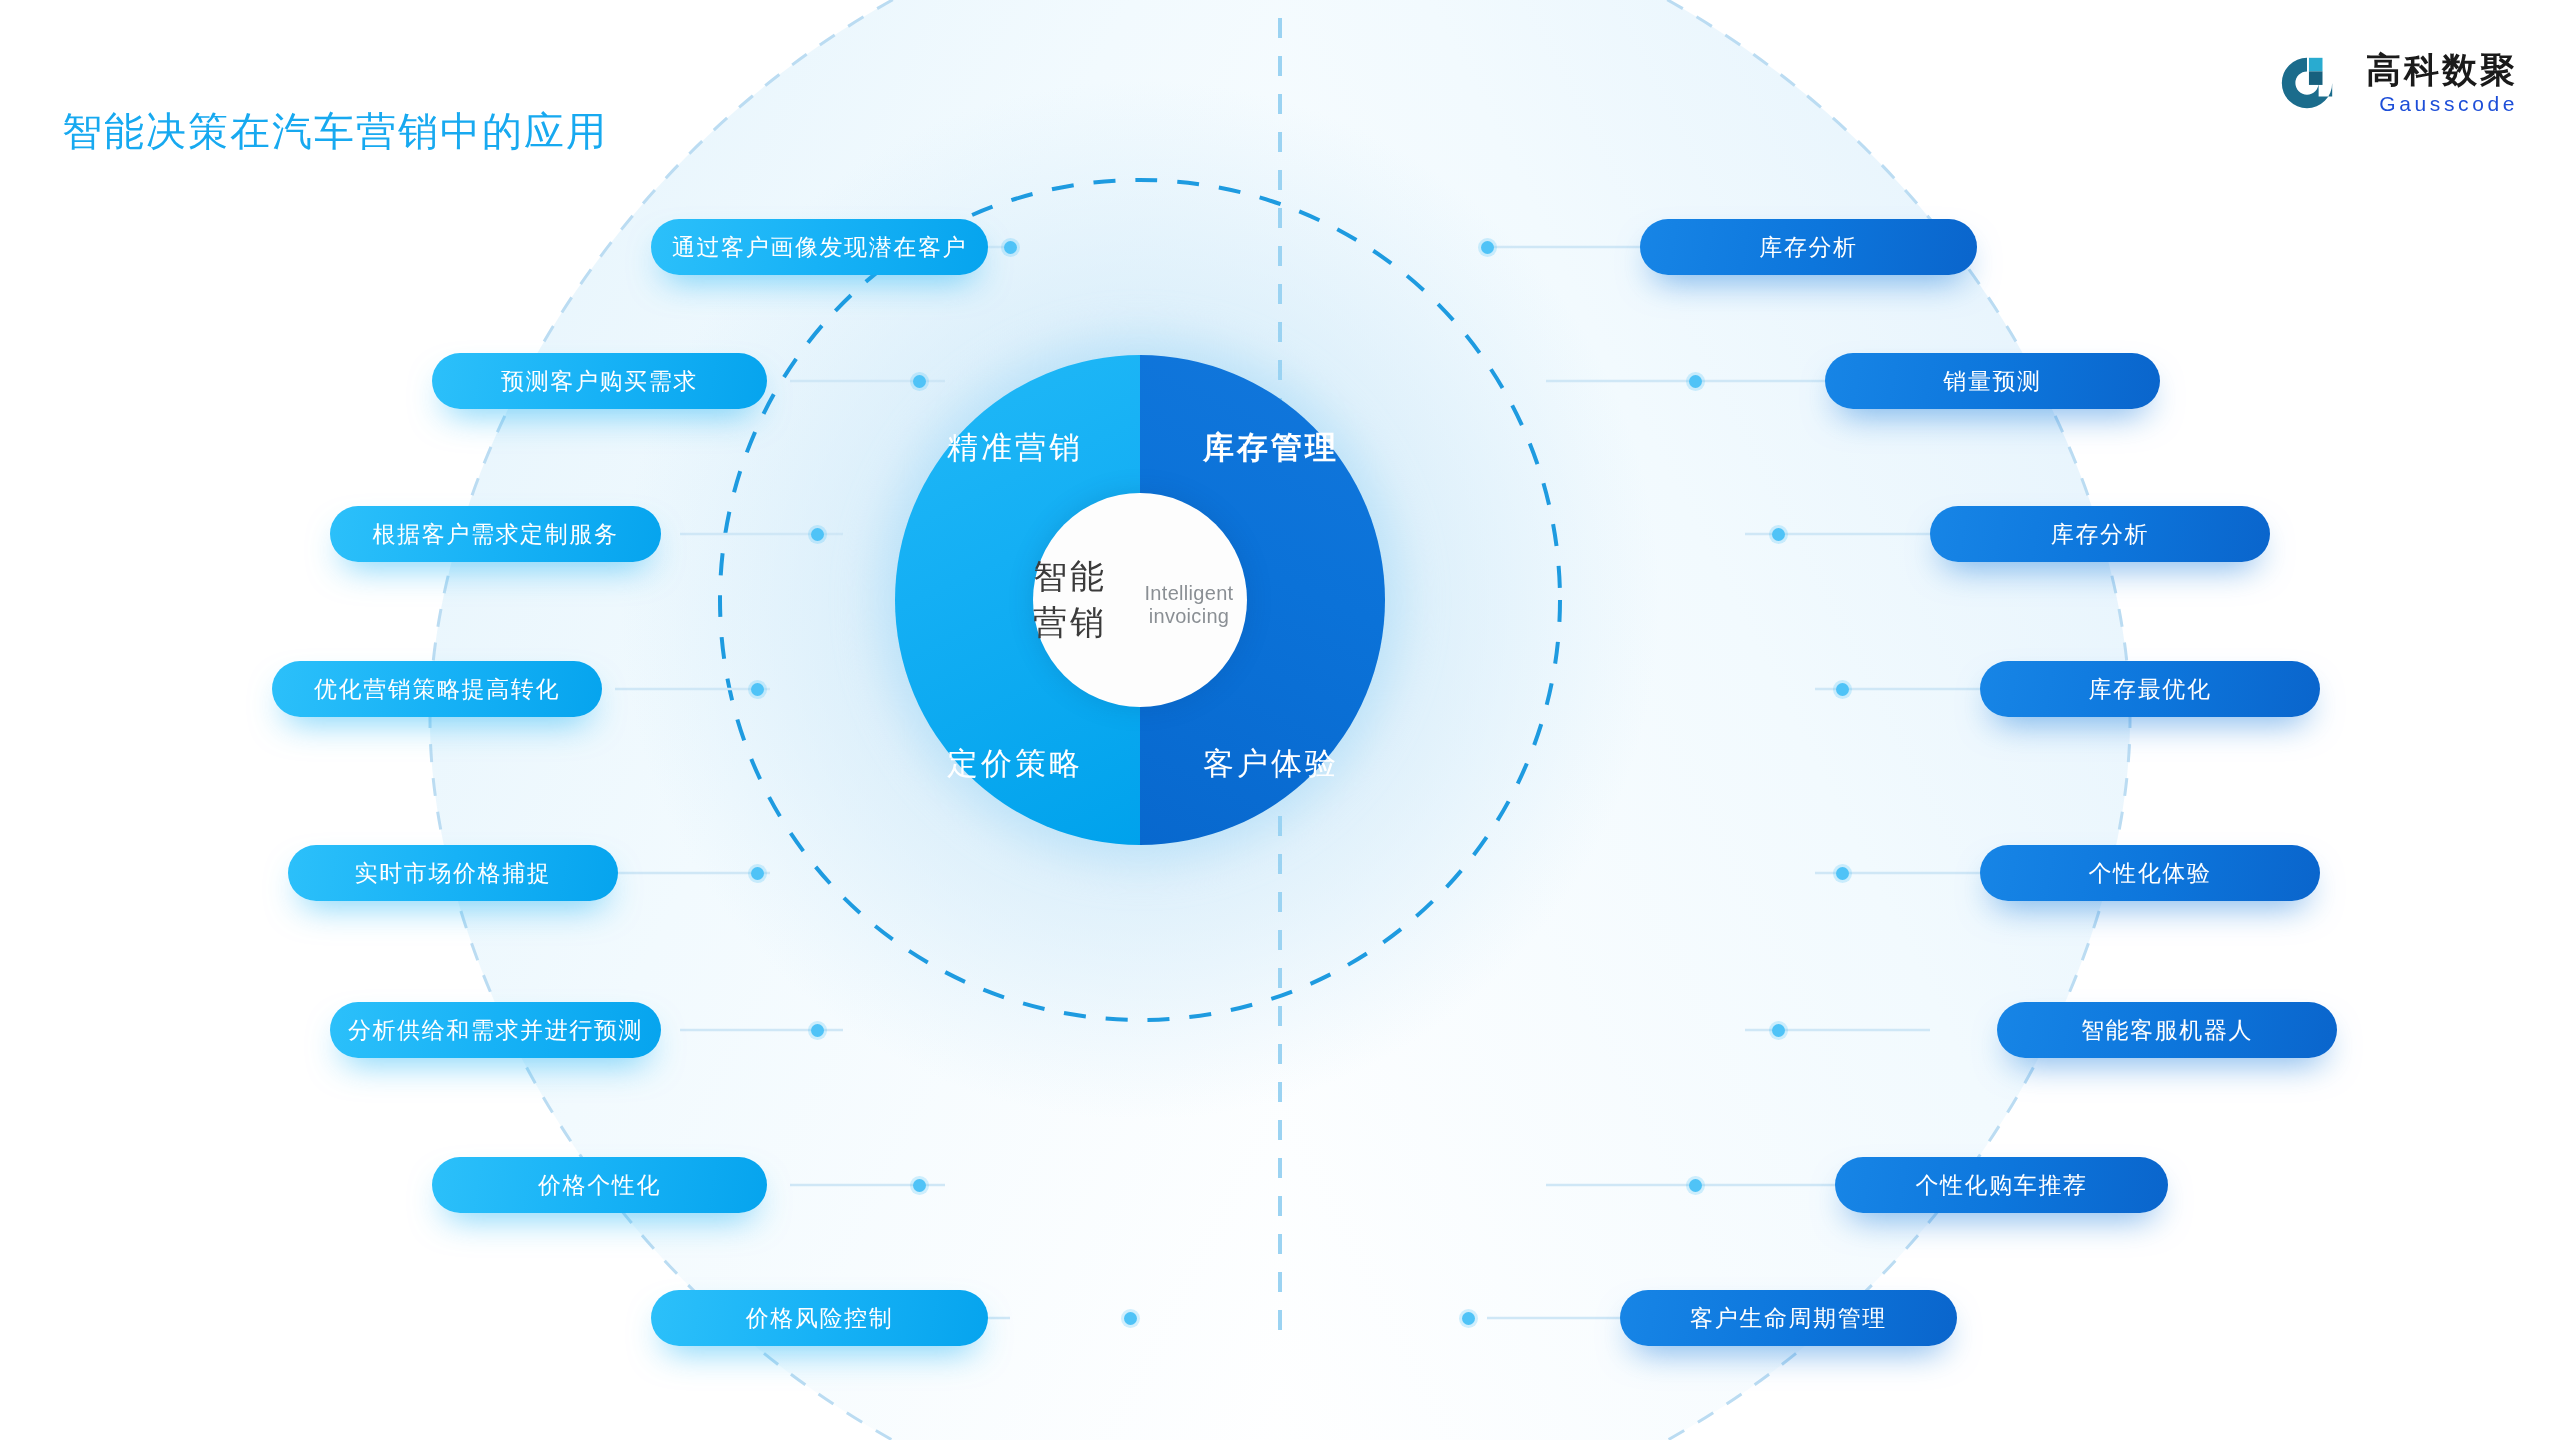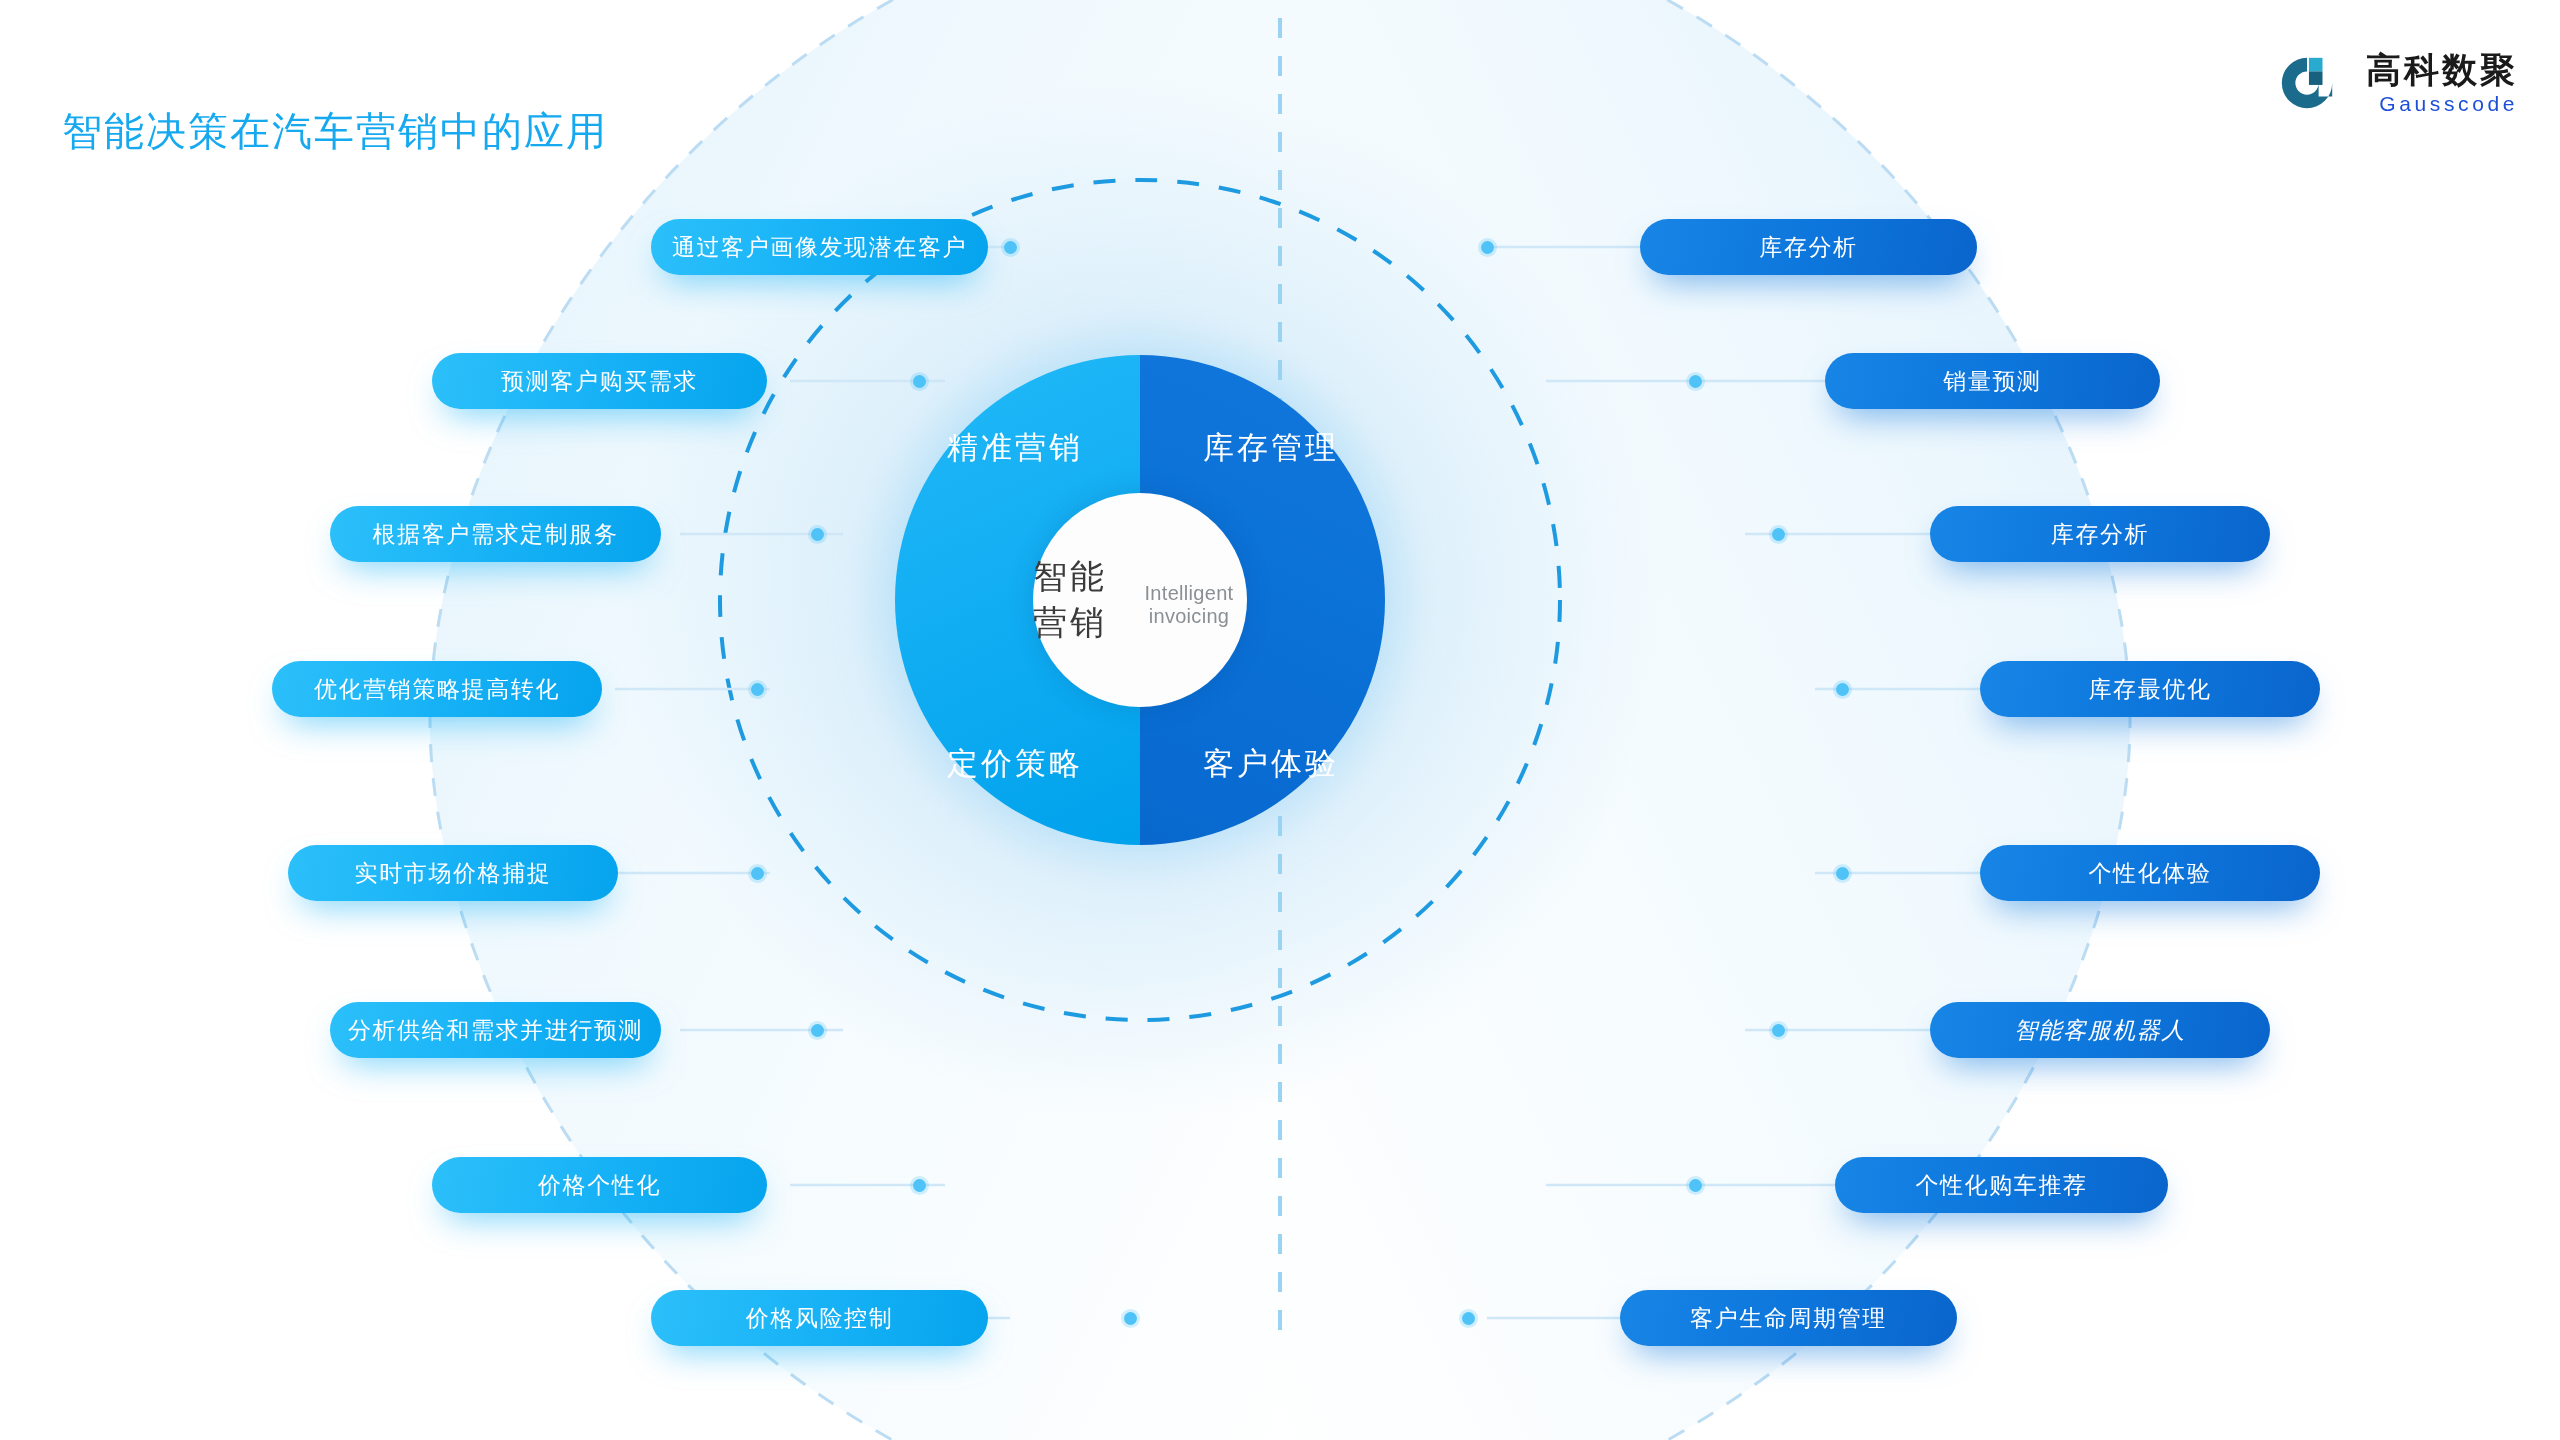--- a/index.html
+++ b/index.html
@@ -65,21 +65,21 @@
     font-size:34px; color:#3b3b3b; letter-spacing:3px; font-weight:400;
   }
   #wheel .hub .hub-en {
     font-size:20px; color:#8a8f94; margin-top:9px; letter-spacing:.3px;text-align:center;
   }
   .quad-label {
     position:absolute; color:#ffffff; font-size:31px; letter-spacing:3px;
     white-space:nowrap; text-align:center;
   }
   #quad-tl { left:20px;  top:72px;  width:200px; }
-  #quad-tr { right:14px; top:72px;  width:200px; }
+  #quad-tr { right:14px; top:72px;  width:200px;font-weight:bold; }
   #quad-bl { left:20px;  bottom:60px; width:200px; }
   #quad-br { right:14px; bottom:60px; width:200px; }
 
   
   .pill {
     position:absolute;
     height:56px; border-radius:28px;
     display:flex; align-items:center; justify-content:center;
     color:#ffffff; font-size:23px; letter-spacing:1.6px;
     white-space:nowrap; padding:0 30px;
@@ -210,15 +210,15 @@
 <div class="pill light" style="left:288px;  top:845px;  width:330px;">实时市场价格捕捉</div>
 <div class="pill light" style="left:330px;  top:1002px; width:331px;">分析供给和需求并进行预测</div>
 <div class="pill light" style="left:432px;  top:1157px; width:335px;">价格个性化</div>
 <div class="pill light" style="left:651px;  top:1290px; width:337px;">价格风险控制</div>
 
 <div class="pill dark" style="left:1640px; top:219px;  width:337px;">库存分析</div>
 <div class="pill dark" style="left:1825px; top:353px;  width:335px;">销量预测</div>
 <div class="pill dark" style="left:1930px; top:506px;  width:340px;">库存分析</div>
 <div class="pill dark" style="left:1980px; top:661px;  width:340px;">库存最优化</div>
 <div class="pill dark" style="left:1980px; top:845px;  width:340px;">个性化体验</div>
-<div class="pill dark" style="left:1930px; top:1002px; width:340px;font-style:italic;">智能客服机器人</div>
+<div class="pill dark" style="left:1997px; top:1002px; width:340px;">智能客服机器人</div>
 <div class="pill dark" style="left:1835px; top:1157px; width:333px;">个性化购车推荐</div>
 <div class="pill dark" style="left:1620px; top:1290px; width:337px;">客户生命周期管理</div>
 
 </body></html>

